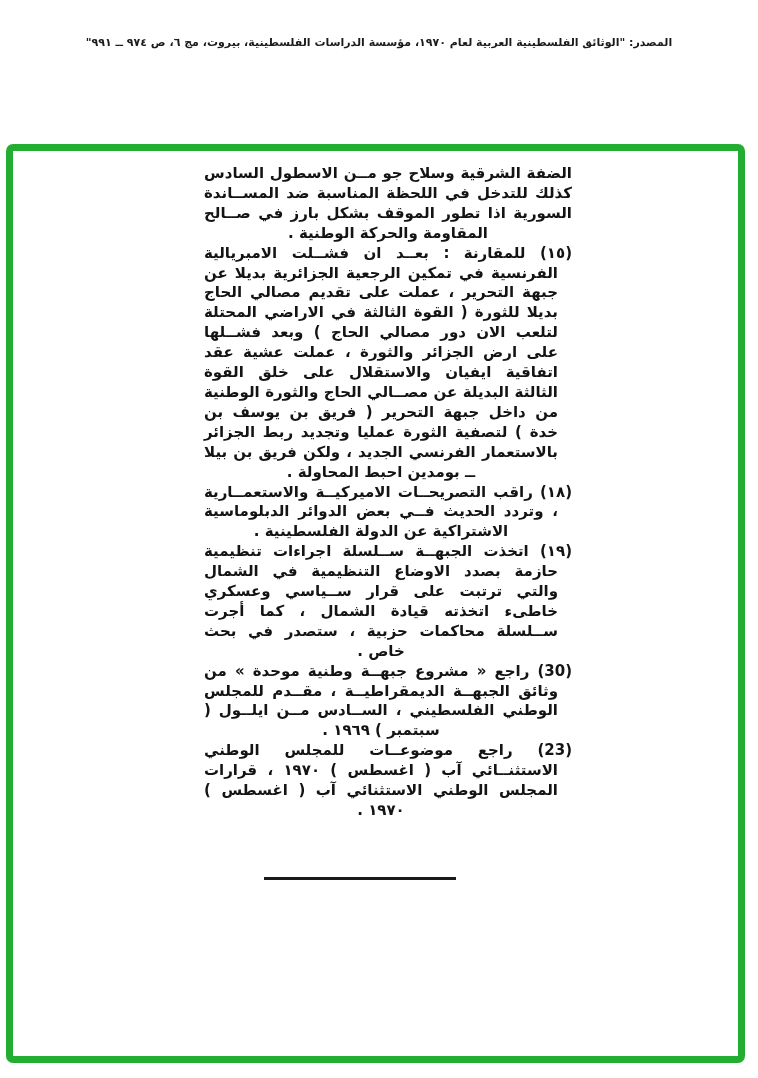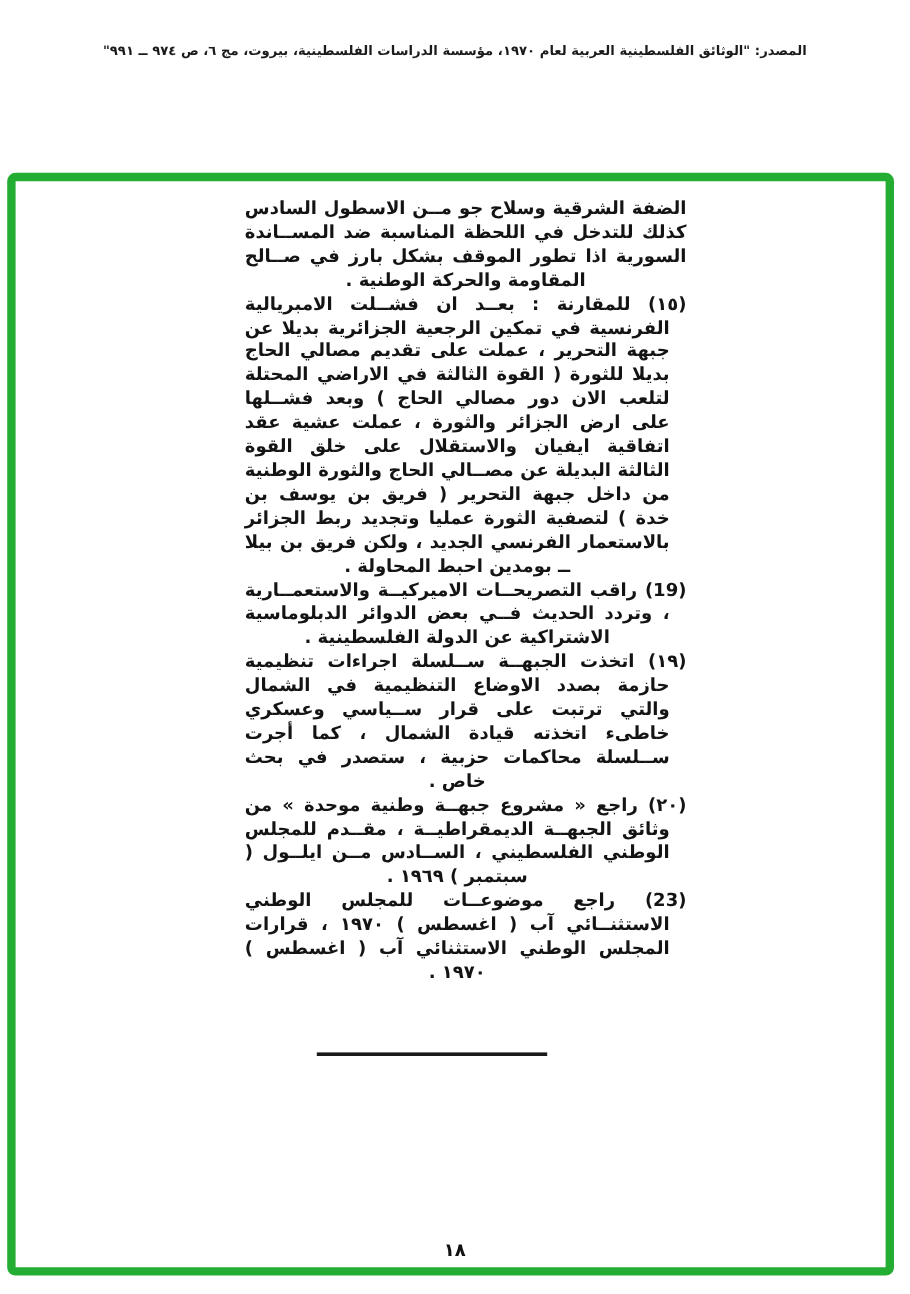--- a/index.html
+++ b/index.html
@@ -92,24 +92,23 @@
 
   <div class="header">
     <div class="doc-source">المصدر: "الوثائق الفلسطينية العربية لعام ١٩٧٠، مؤسسة الدراسات الفلسطينية، بيروت، مج ٦، ص ٩٧٤ ــ ٩٩١"</div>
   </div>
 
   <div class="green-box">
     <div class="text-column">
       <p class="intro">الضفة الشرقية وسلاح جو مــن الاسطول السادس كذلك للتدخل في اللحظة المناسبة ضد المســاندة السورية اذا تطور الموقف بشكل بارز في صــالح المقاومة والحركة الوطنية .</p>
       <div>
           <p class="footnote"><span class="fn-num">(١٥)</span> للمقارنة : بعــد ان فشــلت الامبريالية الفرنسية في تمكين الرجعية الجزائرية بديلا عن جبهة التحرير ، عملت على تقديم مصالي الحاج بديلا للثورة ( القوة الثالثة في الاراضي المحتلة لتلعب الان دور مصالي الحاج ) وبعد فشــلها على ارض الجزائر والثورة ، عملت عشية عقد اتفاقية ايفيان والاستقلال على خلق القوة الثالثة البديلة عن مصــالي الحاج والثورة الوطنية من داخل جبهة التحرير ( فريق بن يوسف بن خدة ) لتصفية الثورة عمليا وتجديد ربط الجزائر بالاستعمار الفرنسي الجديد ، ولكن فريق بن بيلا ــ بومدين احبط المحاولة .</p>
-          <p class="footnote"><span class="fn-num">(19)</span> راقب التصريحــات الاميركيــة والاستعمــارية ، وتردد الحديث فــي بعض الدوائر الدبلوماسية الاشتراكية عن الدولة الفلسطينية .</p>
+          <p class="footnote"><span class="fn-num">(١٨)</span> راقب التصريحــات الاميركيــة والاستعمــارية ، وتردد الحديث فــي بعض الدوائر الدبلوماسية الاشتراكية عن الدولة الفلسطينية .</p>
           <p class="footnote"><span class="fn-num">(١٩)</span> اتخذت الجبهــة ســلسلة اجراءات تنظيمية حازمة بصدد الاوضاع التنظيمية في الشمال والتي ترتبت على قرار ســياسي وعسكري خاطىء اتخذته قيادة الشمال ، كما أجرت ســلسلة محاكمات حزبية ، ستصدر في بحث خاص .</p>
-          <p class="footnote"><span class="fn-num">(٢٠)</span> راجع « مشروع جبهــة وطنية موحدة » من وثائق الجبهــة الديمقراطيــة ، مقــدم للمجلس الوطني الفلسطيني ، الســادس مــن ايلــول ( سبتمبر ) ١٩٦٩ .</p>
+          <p class="footnote"><span class="fn-num">(30)</span> راجع « مشروع جبهــة وطنية موحدة » من وثائق الجبهــة الديمقراطيــة ، مقــدم للمجلس الوطني الفلسطيني ، الســادس مــن ايلــول ( سبتمبر ) ١٩٦٩ .</p>
           <p class="footnote"><span class="fn-num">(23)</span> راجع موضوعــات للمجلس الوطني الاستثنــائي آب ( اغسطس ) ١٩٧٠ ، قرارات المجلس الوطني الاستثنائي آب ( اغسطس ) ١٩٧٠ .</p>
         </div>
       <div class="divider"></div>
     </div>
   </div>
 
-  <div class="page-number">١٨</div>
 
 </div>
 
 </body></html>

